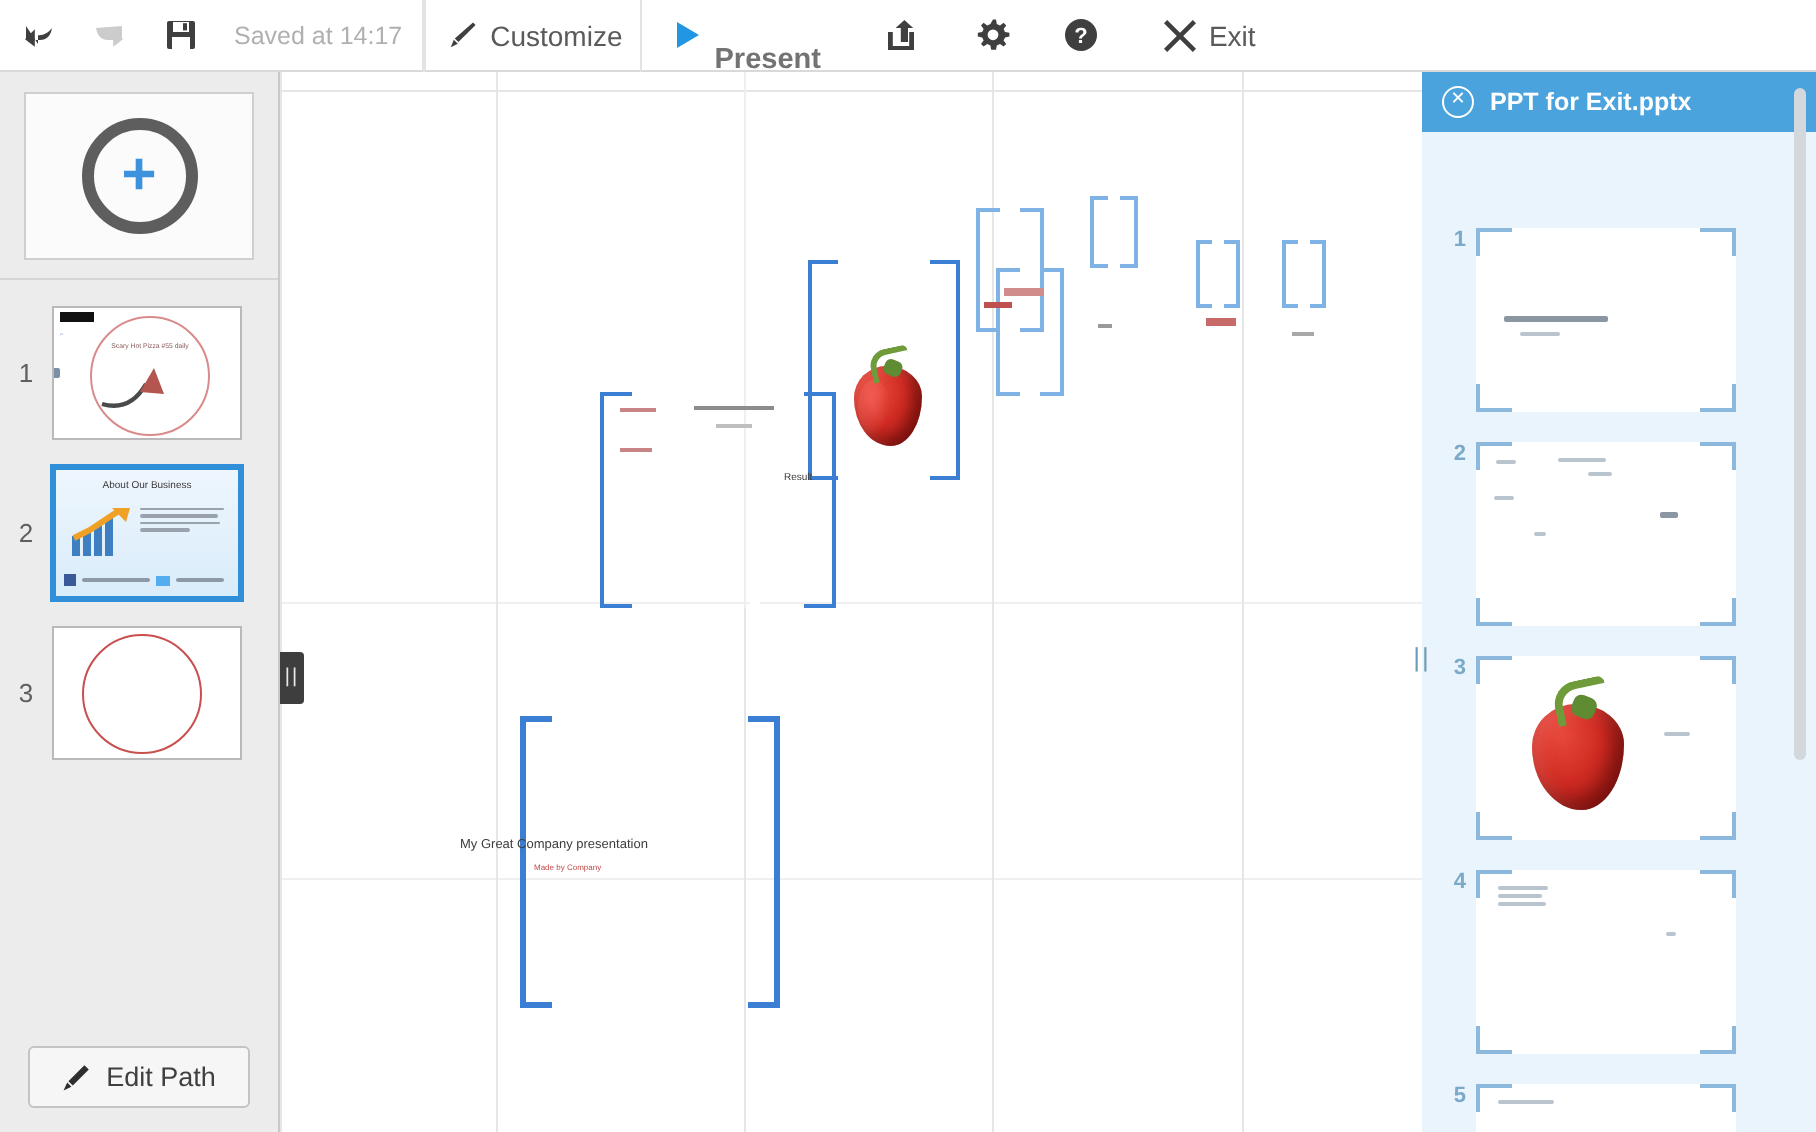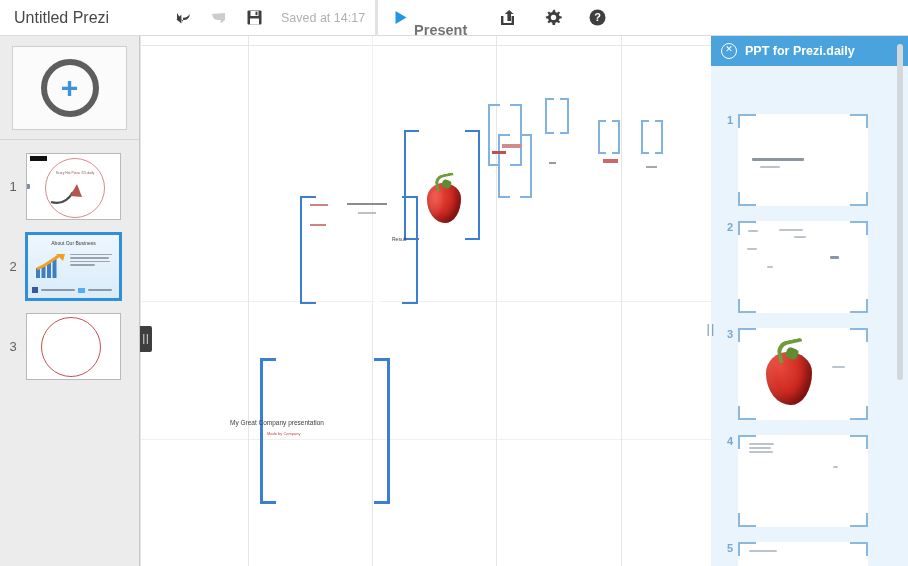--- a/index.html
+++ b/index.html
@@ -218,21 +218,20 @@
     border-radius:4px;transform:rotate(22deg);
   }
 </style>
 </head>
 <body>
 
 <div id="app">
 
   <div class="toolbar">
 
-    <div class="tb-title">Untitled Prezi</div>
 
     <div class="tb-btn">
       <span class="ico">
         <svg width="19" height="16" viewBox="0 0 19 16">
           <path d="M4 3 L4 10 L11 10 Q16 10 17 4 Q14 8 10 7.6 L10 12 Z" fill="#3f3f3f"></path>
           <path d="M3.5 9.6 L8.4 4.6 L8.4 13.4 Z" fill="#3f3f3f"></path>
         </svg>
       </span>
     </div>
 
@@ -256,20 +255,29 @@
       </span>
     </div>
 
     <div class="tb-saved">Saved at 14:17</div>
 
     <div class="tb-sep"></div>
 
 
     <div class="tb-sep"></div>
 
+    <div class="tb-btn">
+      <span class="ico">
+        <svg width="17" height="16" viewBox="0 0 17 16">
+          <path d="M14.5 1.2 L15.8 2.5 L7.2 11 L5.4 9.2 Z" fill="#3f3f3f"></path>
+          <path d="M4.9 9.9 L6.9 11.9 L3.4 13.6 Z" fill="#3f3f3f"></path>
+        </svg>
+      </span>
+      <span>Customize</span>
+    </div>
 
     <div class="tb-sep"></div>
 
     <div class="tb-btn" style="padding-left:16px;">
       <span class="ico">
         <svg width="14" height="15" viewBox="0 0 14 15">
           <path d="M1.5 1 L12.5 7.5 L1.5 14 Z" fill="#2196e3"></path>
         </svg>
       </span>
       <span class="tb-present">Present</span>
@@ -295,20 +303,28 @@
 
     <div class="tb-btn" style="padding-left:18px;">
       <span class="ico">
         <svg width="17" height="17" viewBox="0 0 17 17">
           <circle cx="8.5" cy="8.5" r="8" fill="#3f3f3f"></circle>
           <text x="8.5" y="12.4" font-size="11" font-family="Liberation Sans, sans-serif" font-weight="bold" fill="#ffffff" text-anchor="middle">?</text>
         </svg>
       </span>
     </div>
 
+    <div class="tb-btn" style="padding-left:24px;">
+      <span class="ico">
+        <svg width="16" height="16" viewBox="0 0 16 16">
+          <path d="M1.6 0 L8 6.4 L14.4 0 L16 1.6 L9.6 8 L16 14.4 L14.4 16 L8 9.6 L1.6 16 L0 14.4 L6.4 8 L0 1.6 Z" fill="#3f3f3f"></path>
+        </svg>
+      </span>
+      <span>Exit</span>
+    </div>
   </div>
 
   <div class="sidebar">
 
     <div class="frame-picker">
       <div class="circle-plus">
         <span class="plus-glyph">+</span>
       </div>
     </div>
 
@@ -363,20 +379,31 @@
 
       <div class="thumb-row">
         <div class="thumb-num">3</div>
         <div class="thumb">
           <div class="t3-ring"></div>
         </div>
       </div>
 
     </div>
 
+    <div class="editpath-wrap">
+      <div class="editpath">
+        <span class="ico">
+          <svg width="14" height="14" viewBox="0 0 14 14">
+            <path d="M11.2 0.6 L13.4 2.8 L5.4 10.8 L3.2 8.6 Z" fill="#2e2e2e"></path>
+            <path d="M2.6 9.3 L4.7 11.4 L0.8 13.2 Z" fill="#2e2e2e"></path>
+          </svg>
+        </span>
+        <span>Edit Path</span>
+      </div>
+    </div>
   </div>
 
   <div class="canvas">
 
     <div class="gridline h" style="top:9px;"></div>
     <div class="gridline h soft" style="top:265px;left:0;width:235px;"></div>
     <div class="gridline h soft" style="top:265px;left:240px;right:0;"></div>
     <div class="gridline h soft" style="top:403px;"></div>
     <div class="gridline v" style="left:0px;"></div>
     <div class="gridline v" style="left:108px;"></div>
@@ -480,21 +507,21 @@
 
     <div class="canvas-handle">
       <b>||</b>
     </div>
   </div>
 
   <div class="rpanel">
 
     <div class="rp-head">
       <div class="rp-close">✕</div>
-      <div class="rp-title">PPT for Prezi.daily</div>
+      <div class="rp-title">PPT for Exit.pptx</div>
     </div>
 
 
     <div class="rp-list">
 
       <div class="rp-row">
         <div class="rp-num">1</div>
         <div class="rp-slide">
           <div class="corner" style="left:0;top:0;">
               <i style="left:0;top:0;width:18px;height:2px;"></i>

